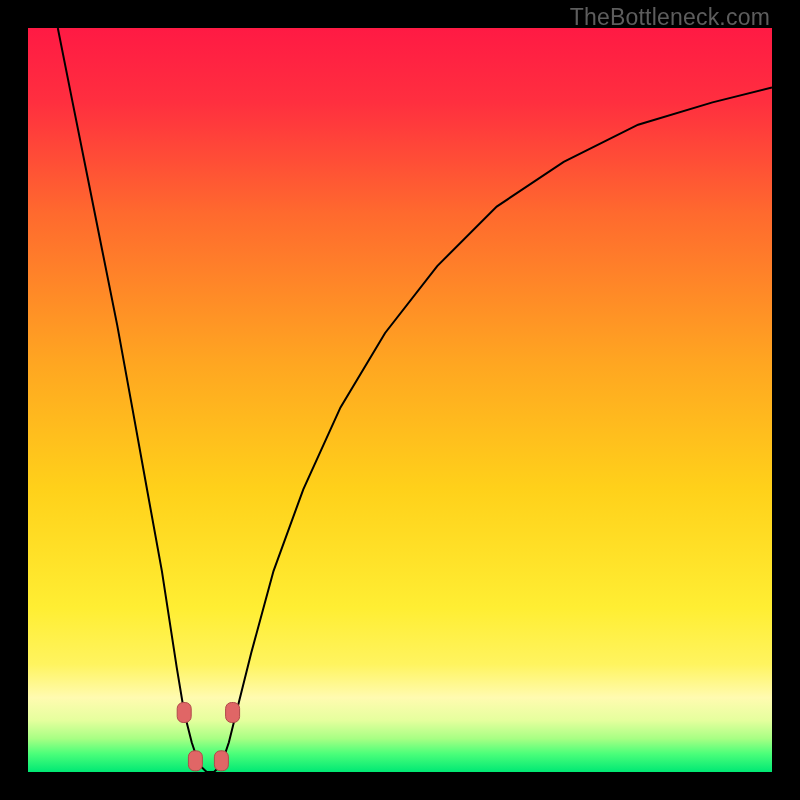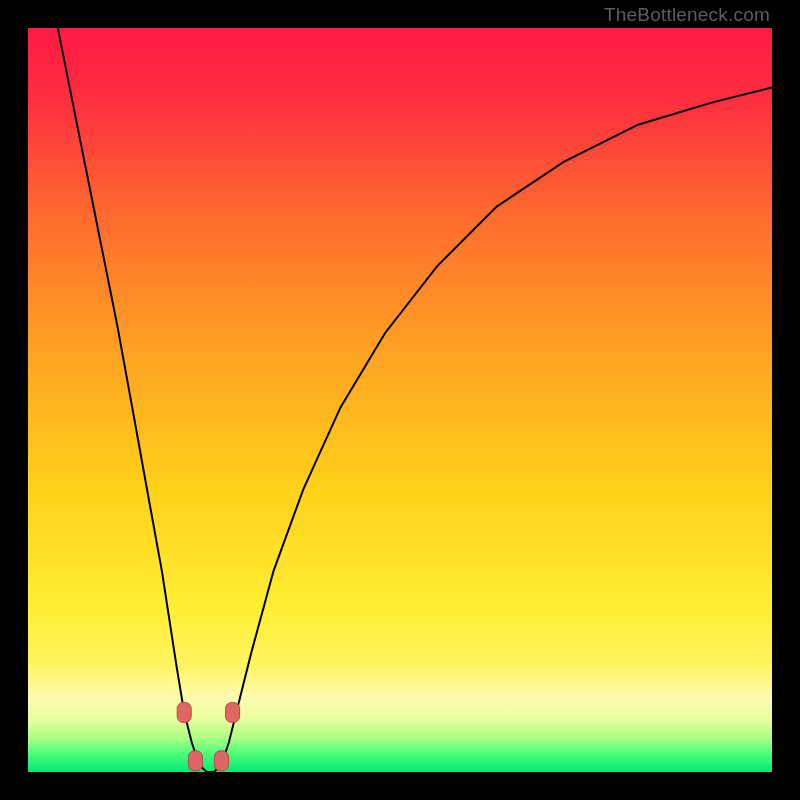--- a/index.html
+++ b/index.html
@@ -24,21 +24,21 @@
     left: 0;
     top: 0;
     width: 744px;
     height: 744px;
   }
   .watermark {
     position: absolute;
     top: 4px;
     right: 30px;
     color: #5d5d5d;
-    font-size: 19px;
+    font-size: 23px;
     font-weight: 500;
     letter-spacing: 0.2px;
   }
   svg { display: block; }
 </style>
 </head>
 <body>
 
 <div class="watermark">TheBottleneck.com</div>
 

